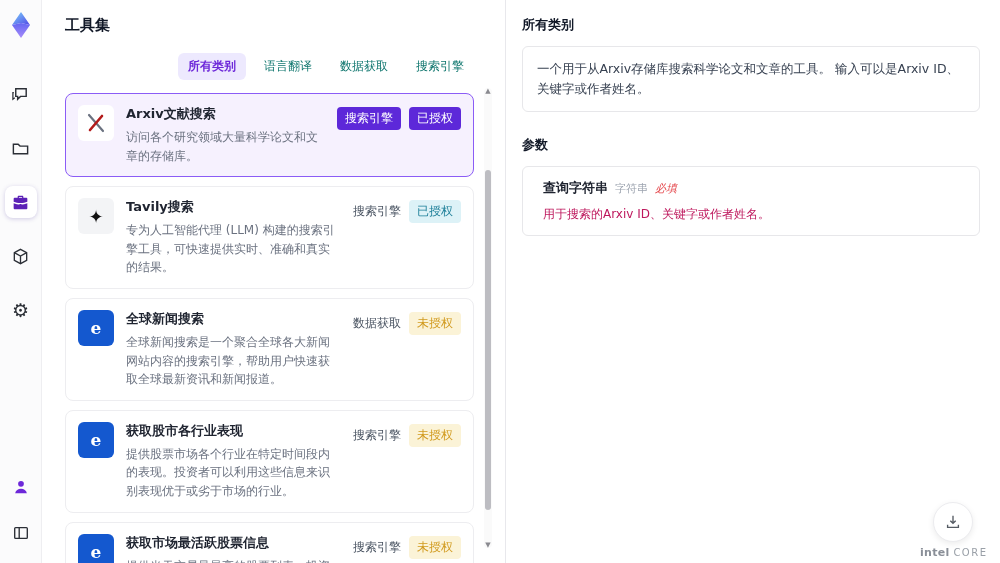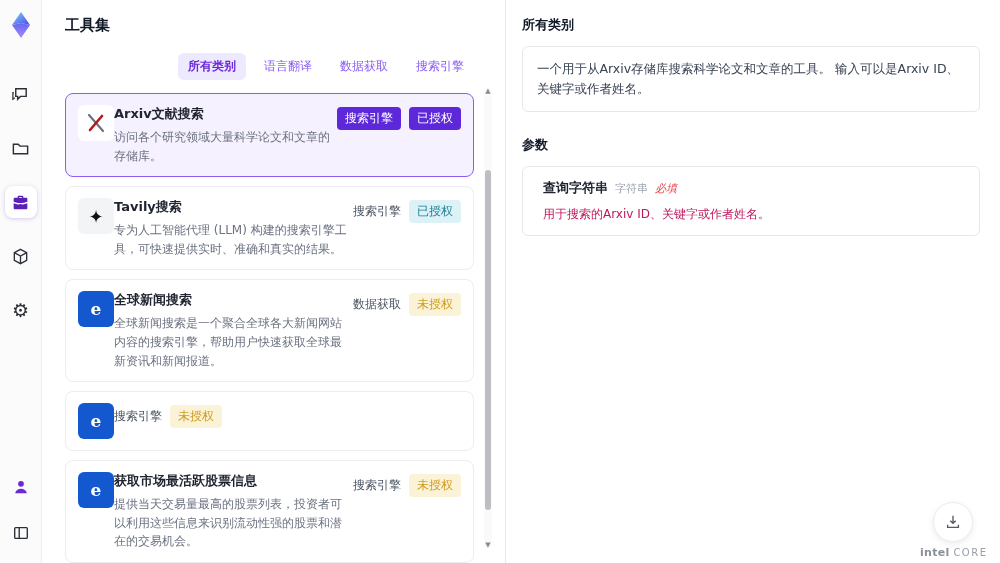--- a/index.html
+++ b/index.html
@@ -12,24 +12,24 @@
   .rail-icons { margin-top:38px; display:flex; flex-direction:column; align-items:center; gap:22px; }
   .rail-item { width:32px; height:32px; display:flex; align-items:center; justify-content:center; border-radius:8px; cursor:pointer; color:#2b2f36; }
   .rail-item.active { background:#ffffff; box-shadow:0 1px 4px rgba(80,60,160,.25); color:#5b21b6; }
   .rail-bottom { position:absolute; bottom:14px; left:0; width:42px; display:flex; flex-direction:column; align-items:center; gap:14px; }
   .gear-glyph { font-size:19px; line-height:1; color:#2b2f36; }
 
   
   .list-panel { position:absolute; left:42px; top:0; width:463px; height:563px; background:#fff; padding:16px 31px 0 23px; }
   .page-title { font-size:15px; font-weight:bold; color:#111827; margin-bottom:18px; }
   .tabs { display:flex; align-items:center; gap:8px; margin-bottom:13px;justify-content:flex-end; }
-  .tab { font-size:12px; color:#8b5cf6; padding:5px 10px; border-radius:6px; cursor:pointer; white-space:nowrap; }
+  .tab { font-size:12px; color:#0f766e; padding:5px 10px; border-radius:6px; cursor:pointer; white-space:nowrap; }
   .tab.active { background:#ede9fe; color:#6d28d9; font-weight:bold; }
 
-  .tool-card { position:relative; display:flex; align-items:flex-start; border:1px solid #ededf0; border-radius:8px; padding:11px 12px; margin-bottom:9px; background:#fff; cursor:pointer; }
+  .tool-card { position:relative; display:flex; align-items:flex-start; gap:12px; border:1px solid #ededf0; border-radius:8px; padding:11px 12px; margin-bottom:9px; background:#fff; cursor:pointer; }
   .tool-card.selected { background:#f6f1fe; border:1.5px solid #8b5cf6; }
   .tool-icon { flex:0 0 36px; width:36px; height:36px; border-radius:6px; background:#f3f4f6; display:flex; align-items:center; justify-content:center; overflow:hidden; }
   .tool-icon.blue { background:#1458cf; }
   .tool-icon .letter { color:#fff; font-weight:bold; font-size:17px; font-family:"DejaVu Serif","Liberation Serif",serif; }
   .tool-icon .sparkle { font-size:18px; color:#111; }
   .tool-main { flex:1 1 auto; min-width:0; }
   .tool-title { font-size:13px; font-weight:bold; color:#1f2430; margin-bottom:5px; }
   .tool-desc { font-size:12px; color:#6b7280; line-height:1.55; }
   .tool-meta { flex:0 0 auto; display:flex; align-items:center; gap:8px; padding-top:2px; }
   .cat-text { font-size:12px; color:#4b5563; }
@@ -196,20 +196,24 @@
       <div class="tool-meta">
         <span class="cat-text">数据获取</span>
         <span class="badge yellow">未授权</span>
       </div>
     </div>
 
     <div class="tool-card">
       <div class="tool-icon blue">
           <span class="letter">e</span>
         </div>
+      <div class="tool-main">
+        <div class="tool-title">获取股市各行业表现</div>
+        <div class="tool-desc">提供股票市场各个行业在特定时间段内的表现。投资者可以利用这些信息来识别表现优于或劣于市场的行业。</div>
+      </div>
       <div class="tool-meta">
         <span class="cat-text">搜索引擎</span>
         <span class="badge yellow">未授权</span>
       </div>
     </div>
 
     <div class="tool-card">
       <div class="tool-icon blue">
           <span class="letter">e</span>
         </div>

